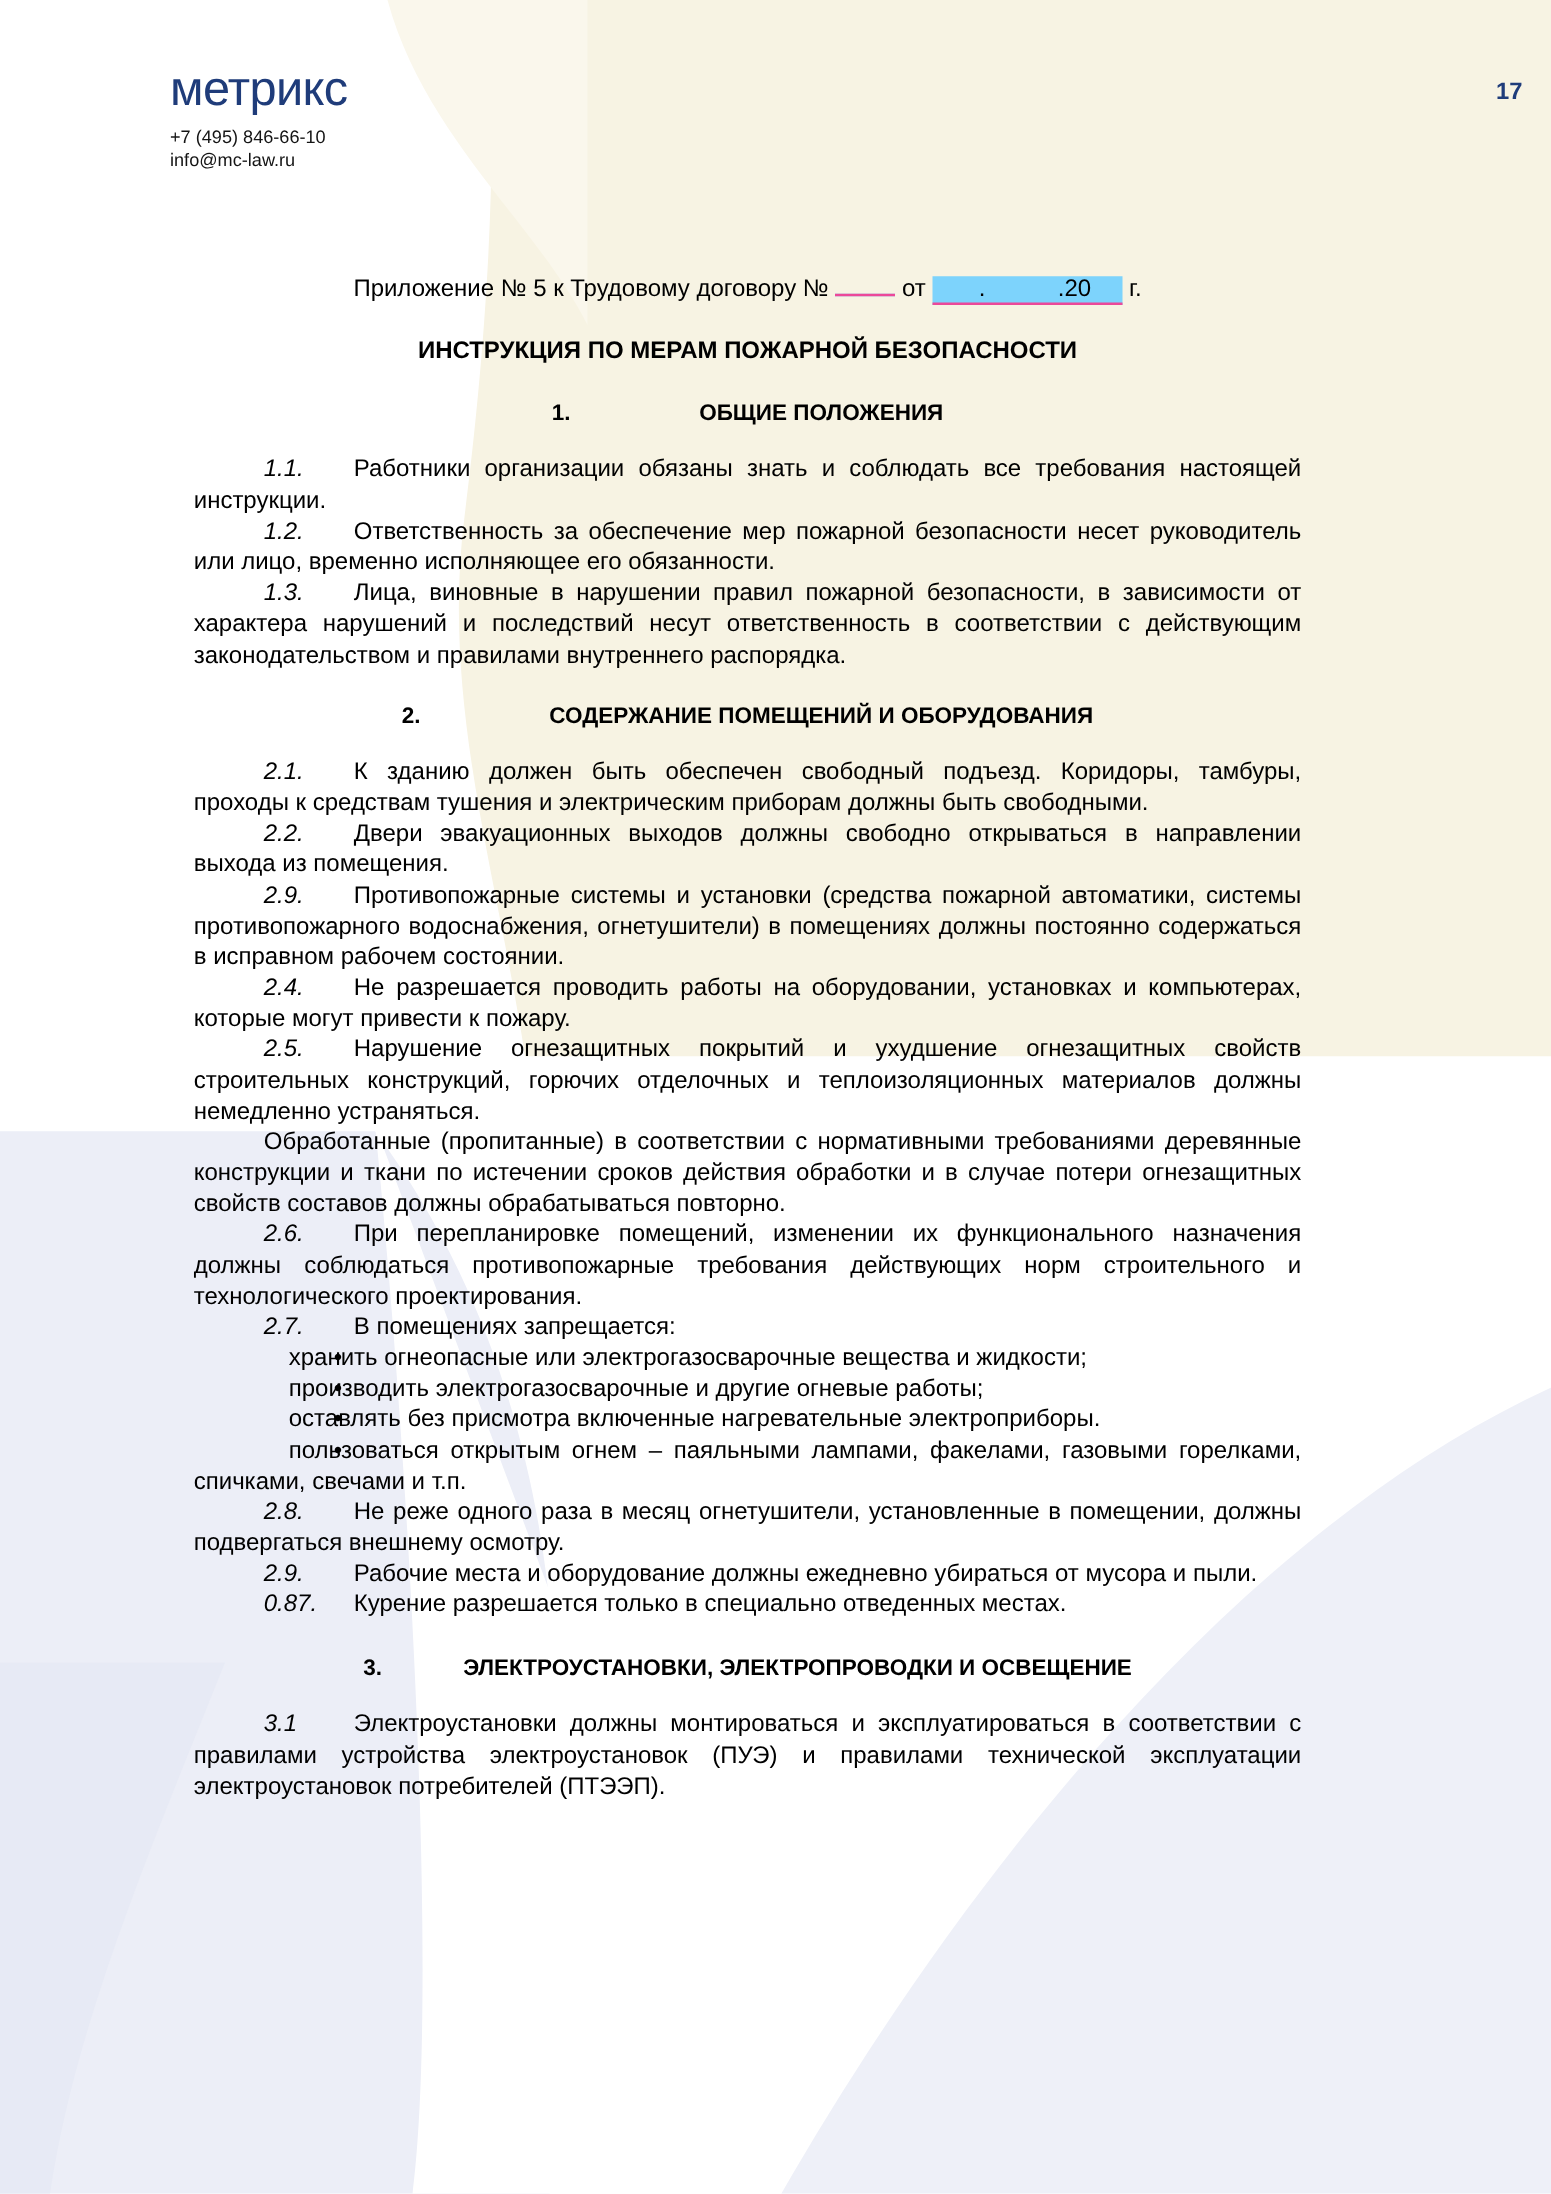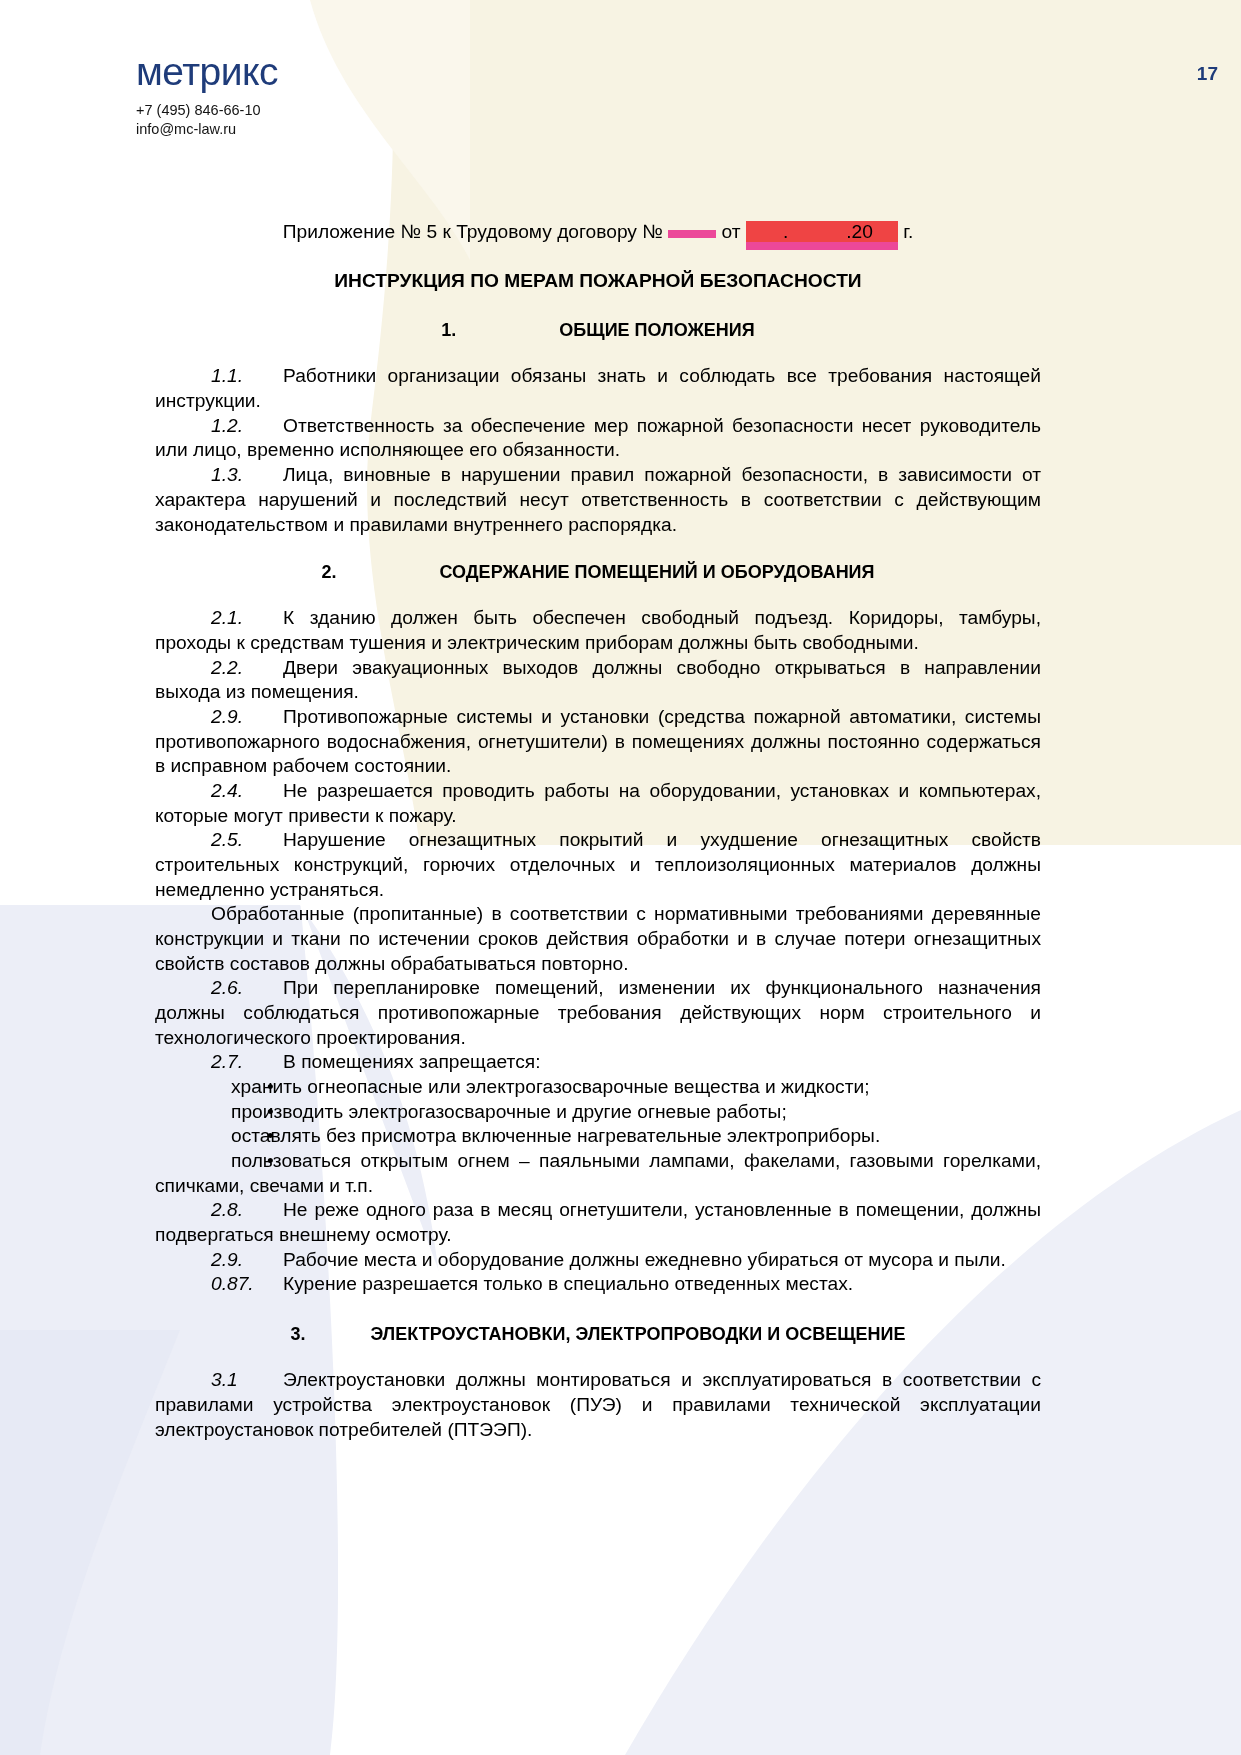--- a/index.html
+++ b/index.html
@@ -76,22 +76,22 @@
   }
   .doc p {
     margin: 0;
   }
   .line-appendix {
     text-align: center;
     margin-bottom: 24px !important;
     white-space: nowrap;
   }
   .hl {
-    background: #ef4444;
-    border-bottom: 8px solid #ec4899;
+    background: #7dd3fc;
+    border-bottom: 2px solid #ec4899;
     padding: 0 1px;
   }
   .hl-blank {
     display: inline-block;
     min-width: 46px;
   }
   .hl-blank-sm {
     display: inline-block;
     min-width: 36px;
   }

